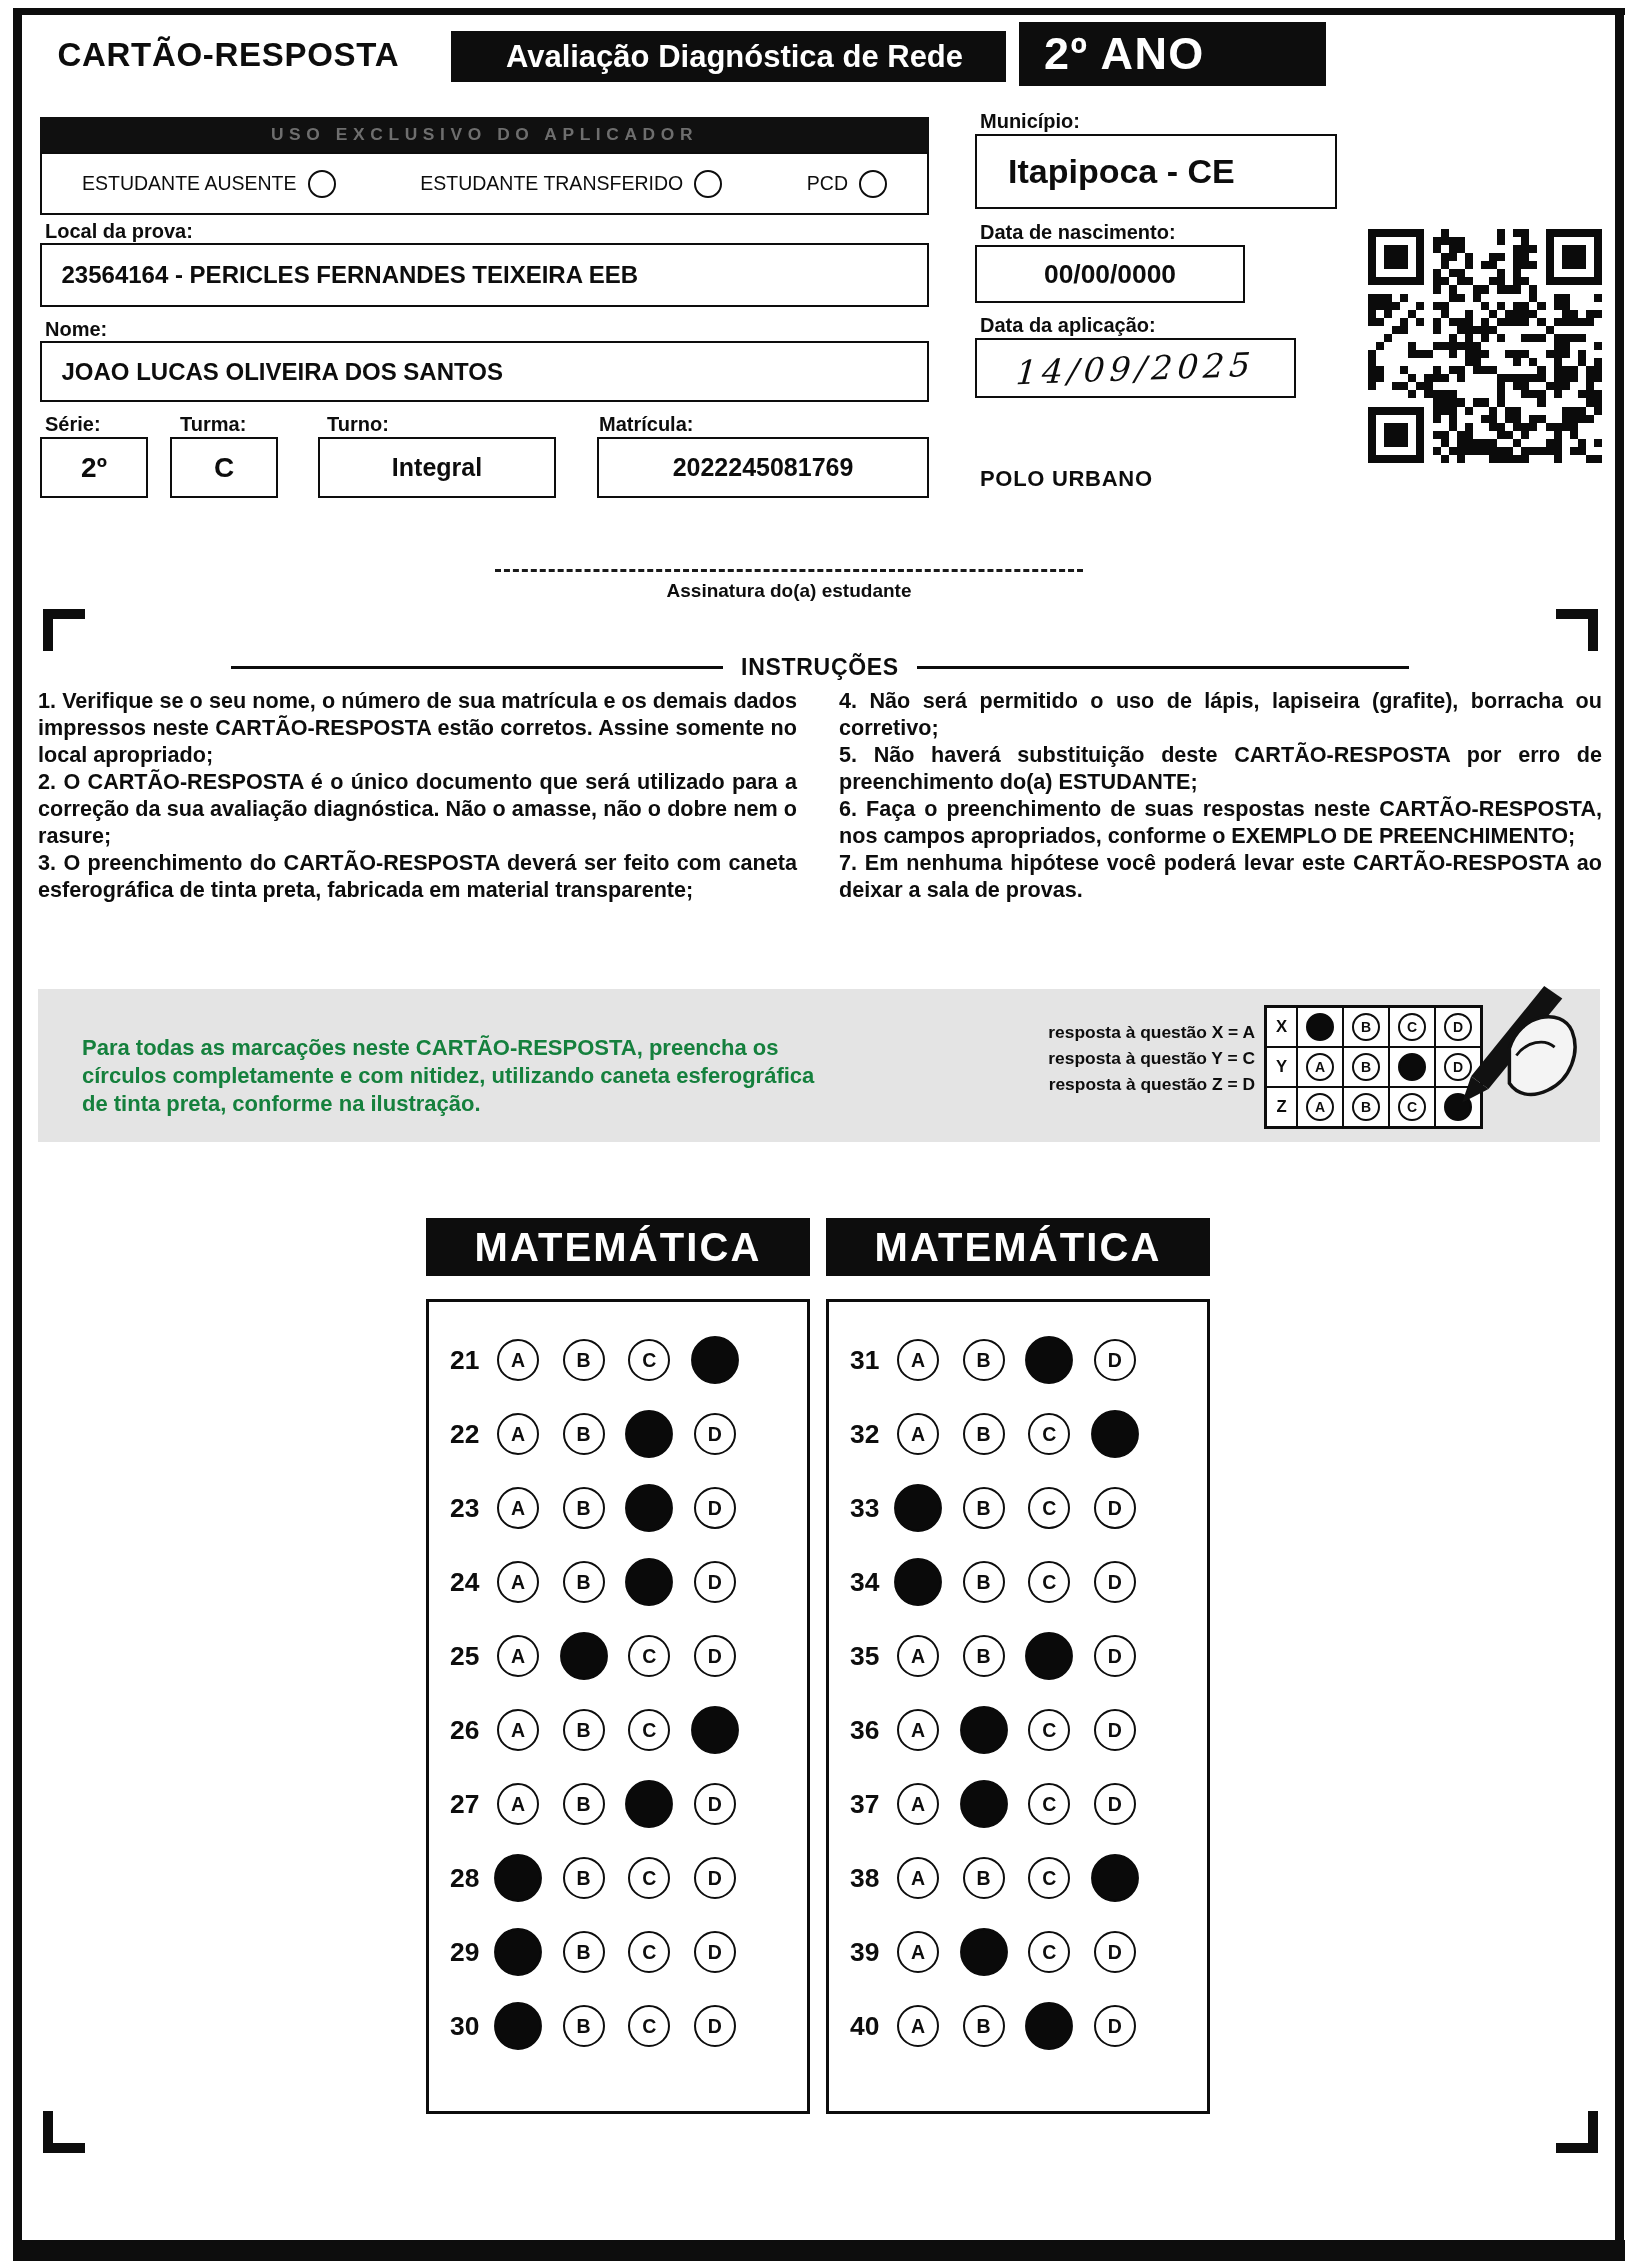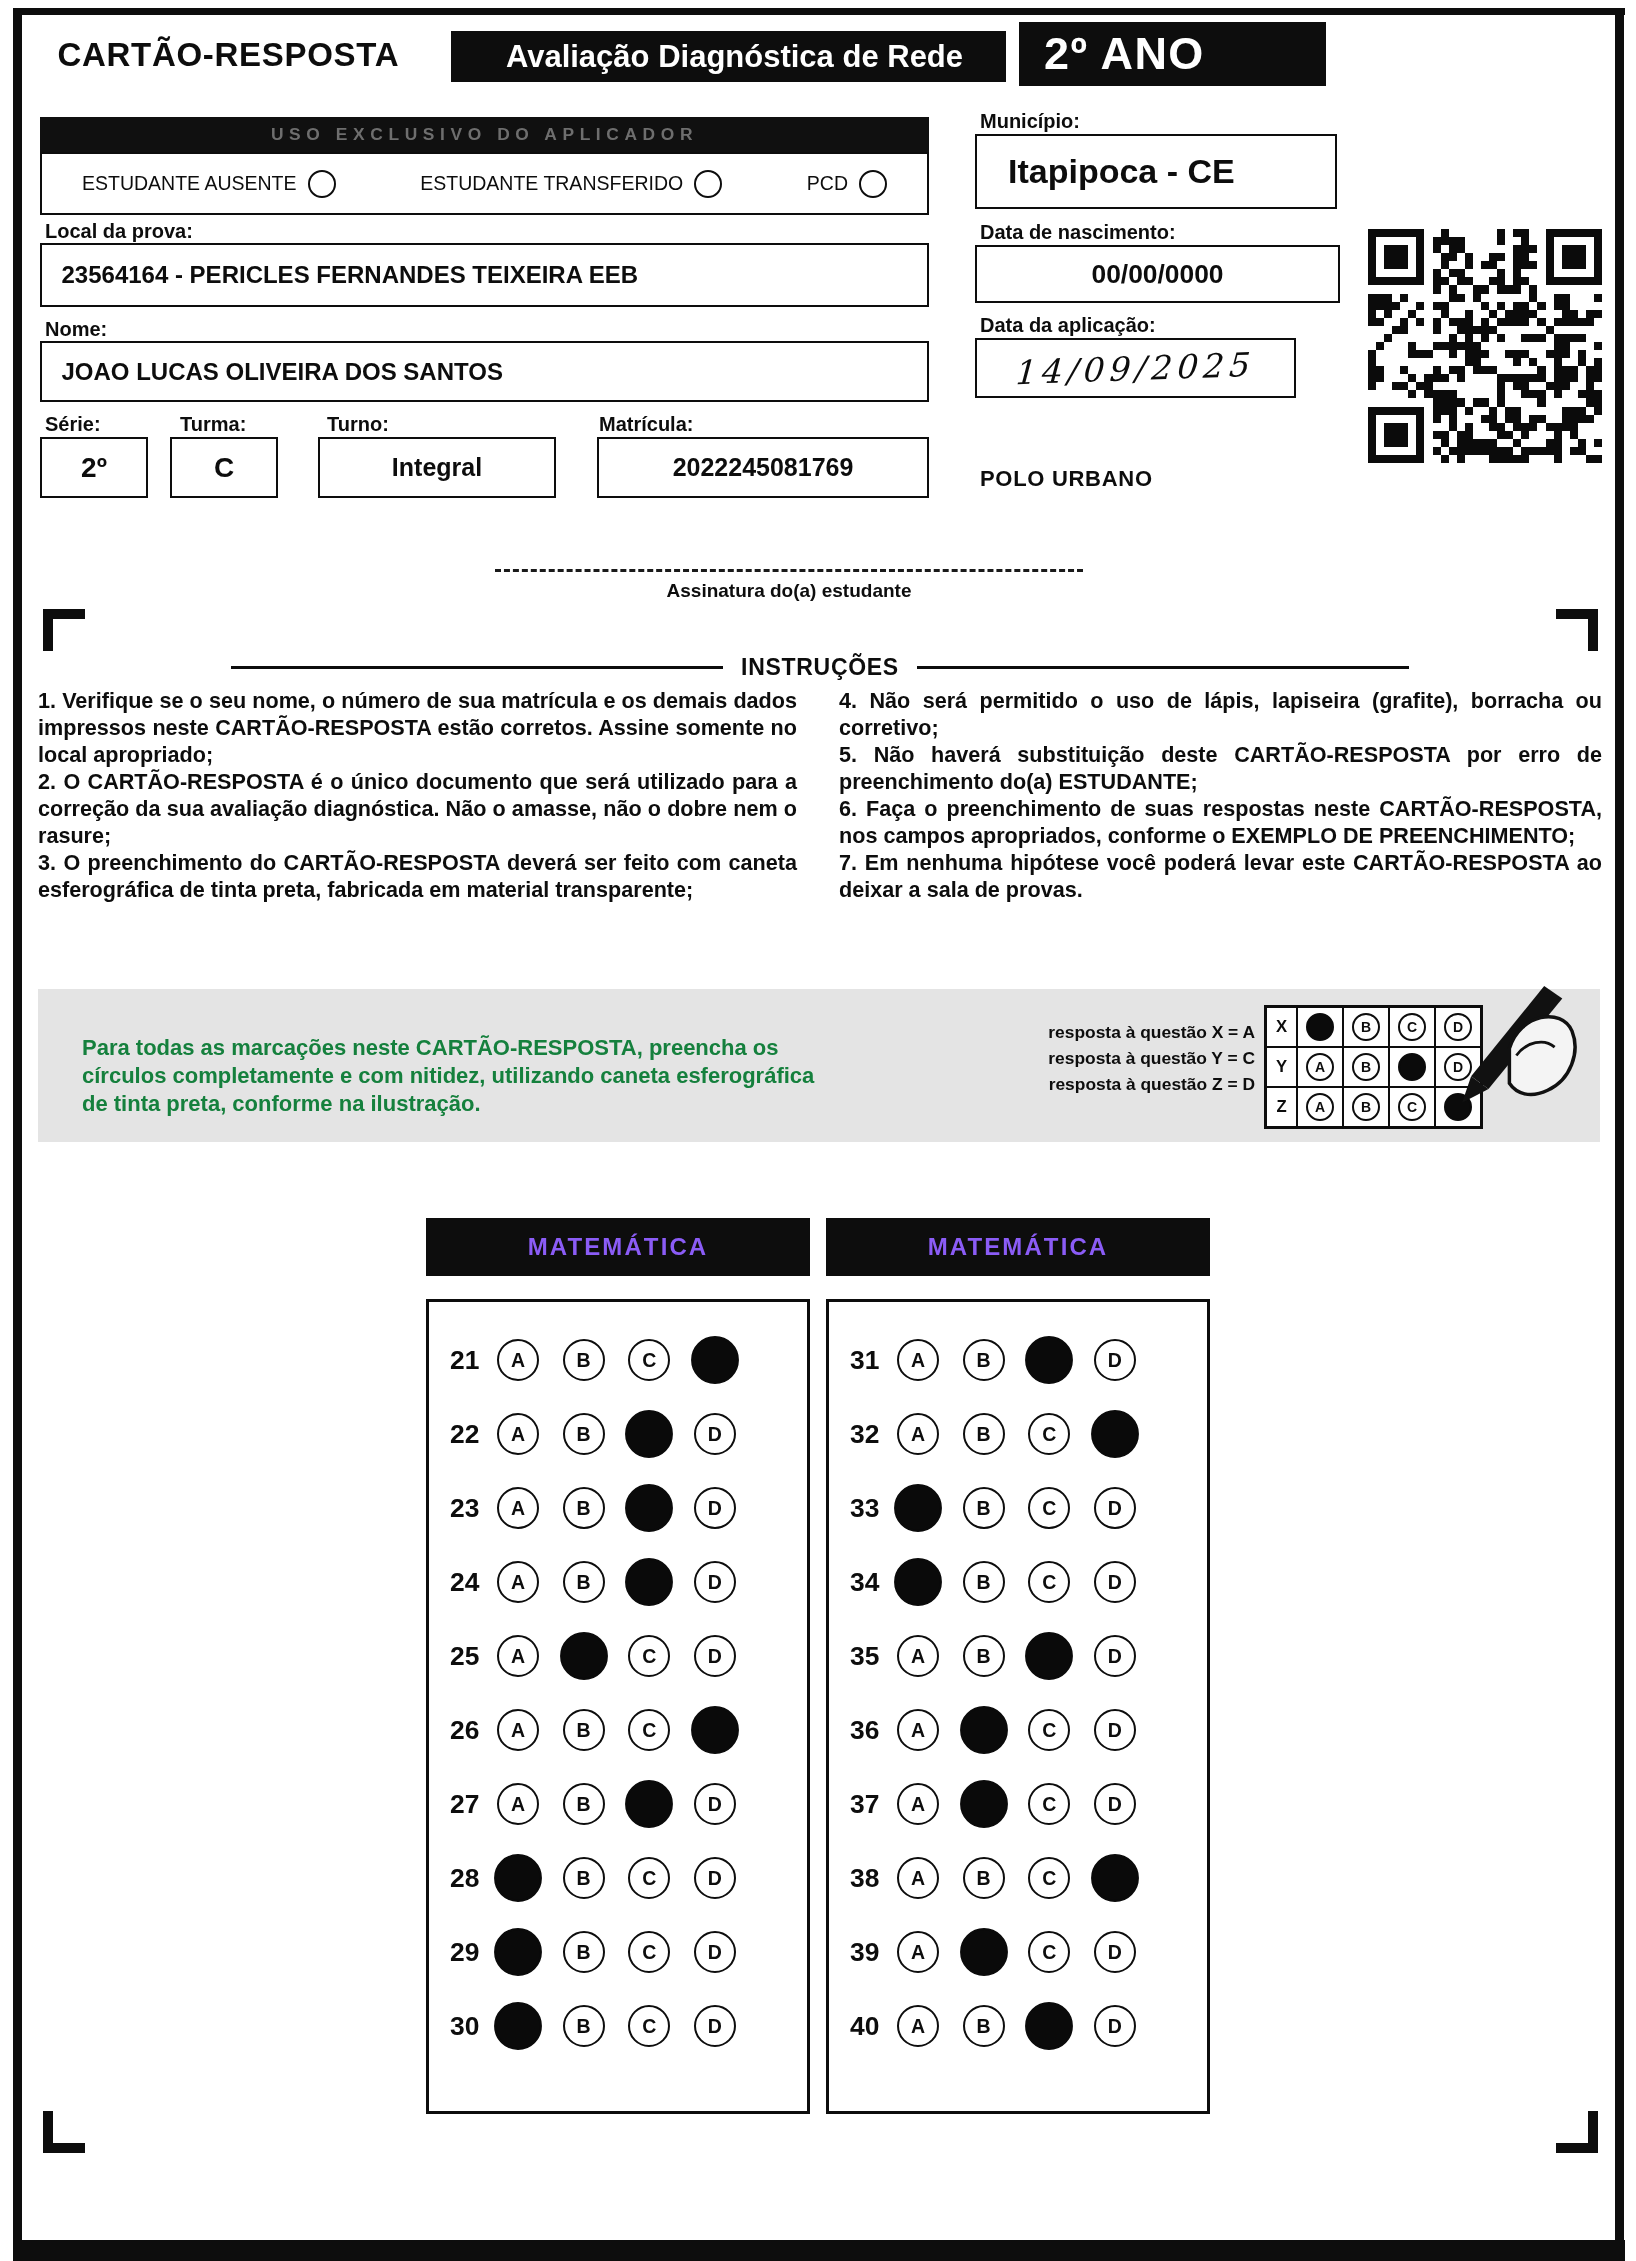--- a/index.html
+++ b/index.html
@@ -39,21 +39,21 @@
   .lab-aplic     { left:980px; top:314px; }
 
   .vbox { border:2.8px solid #0d0d0d; background:#fff; display:flex; align-items:center; font-weight:bold; }
   .box-local { left:40px; top:243px; width:889px; height:64px; padding-left:19.5px; font-size:24px; }
   .box-nome  { left:40px; top:341px; width:889px; height:61px; padding-left:19.5px; font-size:24px; }
   .box-serie { left:40px;  top:437px; width:108px; height:61px; justify-content:center; font-size:28px; }
   .box-turma { left:170px; top:437px; width:108px; height:61px; justify-content:center; font-size:28px; }
   .box-turno { left:318px; top:437px; width:238px; height:61px; justify-content:center; font-size:25px; }
   .box-matricula { left:597px; top:437px; width:332px; height:61px; justify-content:center; font-size:25px; }
   .box-municipio { left:975px; top:134px; width:362px; height:75px; padding-left:31px; font-size:34px; }
-  .box-nasc  { left:975px; top:245px; width:365px; height:58px; justify-content:center; font-size:26.4px; }
+  .box-nasc  { left:975px; top:245px; width:270px; height:58px; justify-content:center; font-size:26.4px; }
   .box-aplic { left:975px; top:338px; width:321px; height:60px; border-width:2.1px; justify-content:center; }
   .handwriting { font-family:"DejaVu Serif", serif; font-style:italic; font-weight:normal; font-size:33px; letter-spacing:4.9px; transform:rotate(-2deg) skewX(-6deg); }
   .polo { left:980px; top:466px; font-size:22px; font-weight:bold; letter-spacing:0.7px; }
 
   
   .qr { left:1368px; top:229px; width:234px; height:234px; }
   .qr svg { width:100%; height:100%; display:block; }
 
   
   .sig-line  { left:495px; top:569px; width:588px; height:0; border-top:3.5px dashed #1a1a1a; }
@@ -81,21 +81,21 @@
   .example-legend { left:984px; top:1019px; width:271px; font-size:17.4px; font-weight:bold; line-height:26px; text-align:right; }
   .ex-grid { left:1264px; top:1005px; border:2.1px solid #0d0d0d; background:#fff; }
   .ex-row { display:flex; }
   .ex-cell { width:46px; height:40px; border:1.4px solid #0d0d0d; background:#fff; display:flex; align-items:center; justify-content:center; }
   .ex-label { width:31px; font-size:16.7px; font-weight:bold; }
   .ex-bubble { width:28px; height:28px; border:2.1px solid #0d0d0d; border-radius:50%; display:flex; align-items:center; justify-content:center; font-size:14px; font-weight:bold; }
   .ex-bubble.filled { background:#0b0b0b; border-color:#0b0b0b; }
   .hand { left:1405px; top:965px; width:174px; height:147px; pointer-events:none; }
 
   
-  .subject-header { width:384px; height:58px; background:#0d0d0d; color:#8b5cf6; font-size:24px; font-weight:bold; display:flex; align-items:center; justify-content:center; letter-spacing:2.1px; }
+  .subject-header { width:384px; height:58px; background:#0d0d0d; color:#ffffff; font-size:40px; font-weight:bold; display:flex; align-items:center; justify-content:center; letter-spacing:2.1px; }
   .sh1 { left:426px;  top:1218px; }
   .sh2 { left:826px; top:1218px; }
   .answer-box { width:384px; height:815px; border:3.5px solid #0d0d0d; background:#fff; padding-top:21px; padding-left:21px; }
   .ab1 { left:426px;  top:1299px; }
   .ab2 { left:826px; top:1299px; }
   .q-row { height:74px; display:flex; align-items:center; }
   .q-num { width:47px; font-size:26.4px; font-weight:bold; }
   .q-opts { display:flex; align-items:center; gap:23.6px; }
   .bubble { width:42px; height:42px; border:2.8px solid #0d0d0d; border-radius:50%; display:flex; align-items:center; justify-content:center; font-size:19.5px; font-weight:bold; background:#fff; }
   .bubble.filled { background:#0a0a0a; border-color:#0a0a0a; transform:scale(1.14); }

